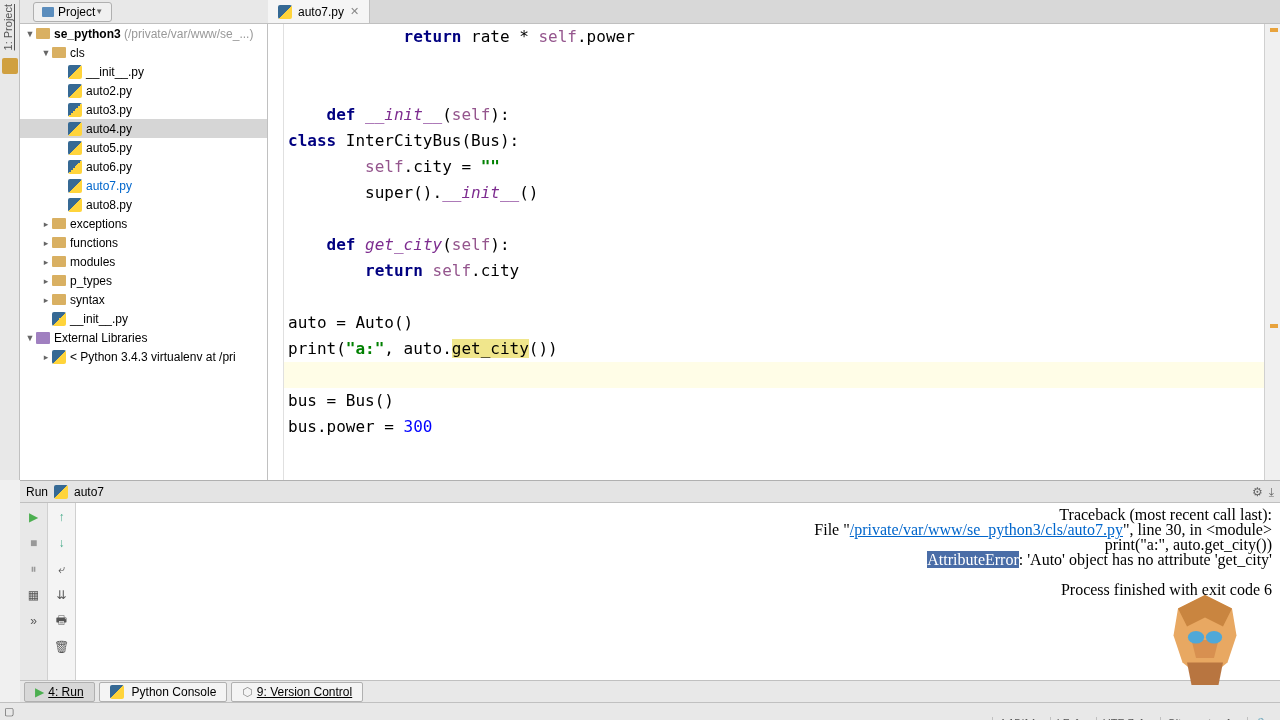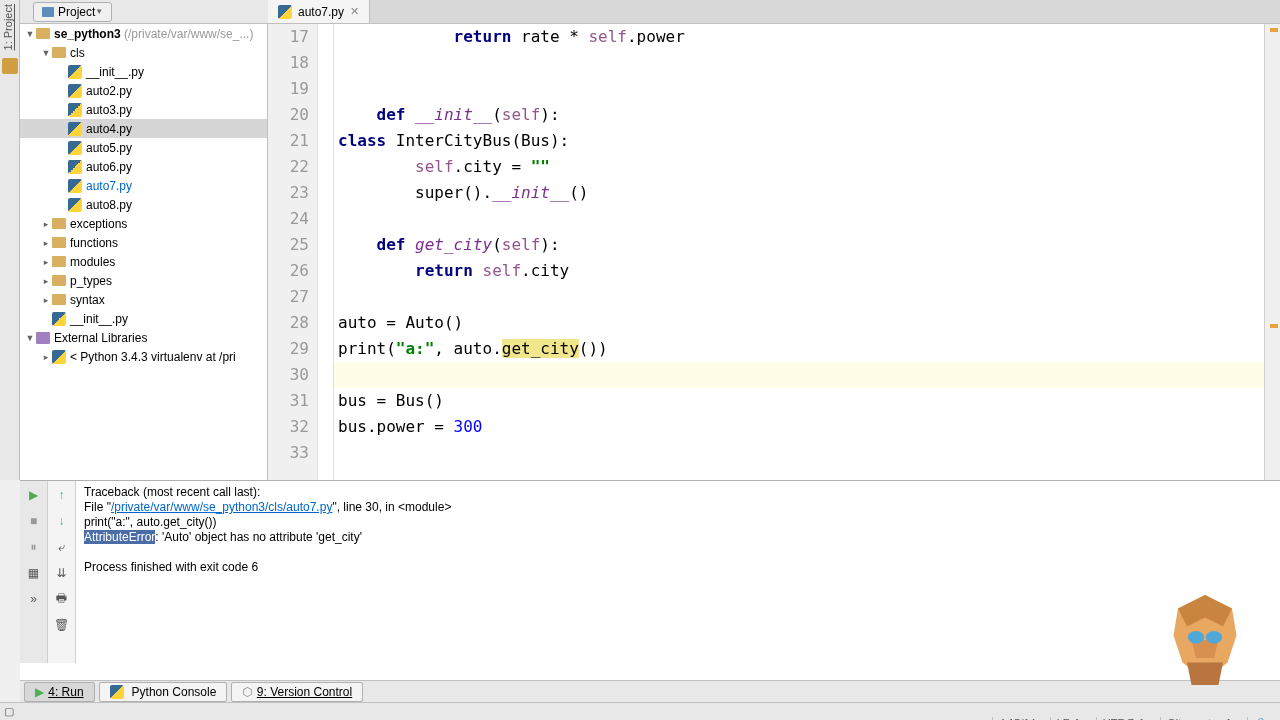--- a/index.html
+++ b/index.html
@@ -50,21 +50,21 @@
 .right-stripe .mark { position: absolute; right: 2px; width: 8px; height: 4px; }
 
 .run-panel { position: absolute; left: 20px; right: 0; bottom: 36px; height: 204px; background: #fff; border-top: 1px solid #b0b0b0; }
 .run-header { height: 22px; background: #e4e4e4; border-bottom: 1px solid #c0c0c0; display: flex; align-items: center; padding: 0 6px; gap: 6px; }
 .run-header .py-ic-sm { margin-right: 0; }
 .run-header-icons { margin-left: auto; display: flex; gap: 6px; }
 .run-body { display: flex; height: 182px; }
 .run-tools { width: 28px; background: #e8e8e8; border-right: 1px solid #d0d0d0; display: flex; flex-direction: column; align-items: center; padding-top: 4px; gap: 6px; }
 .run-tools2 { width: 28px; background: #f4f4f4; border-right: 1px solid #d0d0d0; display: flex; flex-direction: column; align-items: center; padding-top: 4px; gap: 6px; }
 .tool-btn { width: 20px; height: 20px; display: flex; align-items: center; justify-content: center; cursor: pointer; color: #555; }
-.console { flex: 1; font-family: Liberation Sans, sans-serif; font-size: 12px; padding: 4px 8px; line-height: 15px; }
+.console { flex: 1; font-family: Liberation Serif, serif; font-size: 16px; padding: 4px 8px; line-height: 15px; text-align: right; }
 .console .link { color: #0066cc; text-decoration: underline; }
 .console .err { background: #4a6da7; color: #fff; }
 
 .bottom-tabs { position: absolute; left: 20px; right: 0; bottom: 18px; height: 22px; background: #e8e8e8; border-top: 1px solid #c0c0c0; display: flex; align-items: center; padding-left: 4px; gap: 4px; }
 .btab { padding: 2px 10px; border: 1px solid #b0b0b0; background: #f4f4f4; border-radius: 2px; display: flex; align-items: center; gap: 4px; cursor: pointer; }
 .btab.active { background: #d8d8d8; }
 .btab .play-ic { color: #4caf50; }
 
 .status-bar { position: absolute; left: 0; right: 0; bottom: 0; height: 18px; background: #e8e8e8; border-top: 1px solid #c0c0c0; display: flex; align-items: center; font-size: 11px; color: #555; }
 .status-bar .sb-left { padding-left: 4px; }
@@ -209,39 +209,20 @@
     </div>
     <div class="tree-row">
       <span class="indent" style="width:16px"></span>
       <span class="tri">▸</span>
       <span class="py-ic-sm"></span>
       <span class="tree-label">&lt; Python 3.4.3 virtualenv at /pri</span>
     </div>
   </div>
 
 <div class="editor">
-  <div class="gutter" id="gutter">
-      <div>17</div>
-      <div>18</div>
-      <div>19</div>
-      <div>20</div>
-      <div>21</div>
-      <div>22</div>
-      <div>23</div>
-      <div>24</div>
-      <div>25</div>
-      <div>26</div>
-      <div>27</div>
-      <div>28</div>
-      <div>29</div>
-      <div>30</div>
-      <div>31</div>
-      <div>32</div>
-      <div>33</div>
-    </div>
   <div class="fold" id="fold"></div>
   <div class="code" id="code">
       <div class="line">            <span class="kw">return</span> rate * <span class="sf">self</span>.power</div>
       <div class="line"></div>
       <div class="line"></div>
       <div class="line">    <span class="kw">def</span> <span class="fn">__init__</span>(<span class="sf">self</span>):</div>
       <div class="line"><span class="kw">class</span> InterCityBus(Bus):</div>
       <div class="line">        <span class="sf">self</span>.city = <span class="str">""</span></div>
       <div class="line">        super().<span class="fn">__init__</span>()</div>
       <div class="line"></div>
@@ -255,20 +236,29 @@
       <div class="line">bus = Bus()</div>
       <div class="line">bus.power = <span class="num">300</span></div>
     </div>
 </div>
 <div class="right-stripe">
   <div class="mark" style="top:4px;background:#e8a33d"></div>
   <div class="mark" style="top:300px;background:#e8a33d"></div>
 </div>
 
 <div class="run-panel">
+  <div class="run-header">
+    <span>Run</span>
+    <span class="py-ic-sm"></span>
+    <span>auto7</span>
+    <div class="run-header-icons">
+      <span style="color:#666">⚙</span>
+      <span style="color:#666">⤓</span>
+    </div>
+  </div>
   <div class="run-body">
     <div class="run-tools">
       <div class="tool-btn" style="color:#4caf50">▶</div>
       <div class="tool-btn" style="color:#999">■</div>
       <div class="tool-btn" style="color:#999">⏸</div>
       <div class="tool-btn">▦</div>
       <div class="tool-btn">»</div>
     </div>
     <div class="run-tools2">
       <div class="tool-btn" style="color:#4a8">↑</div>

